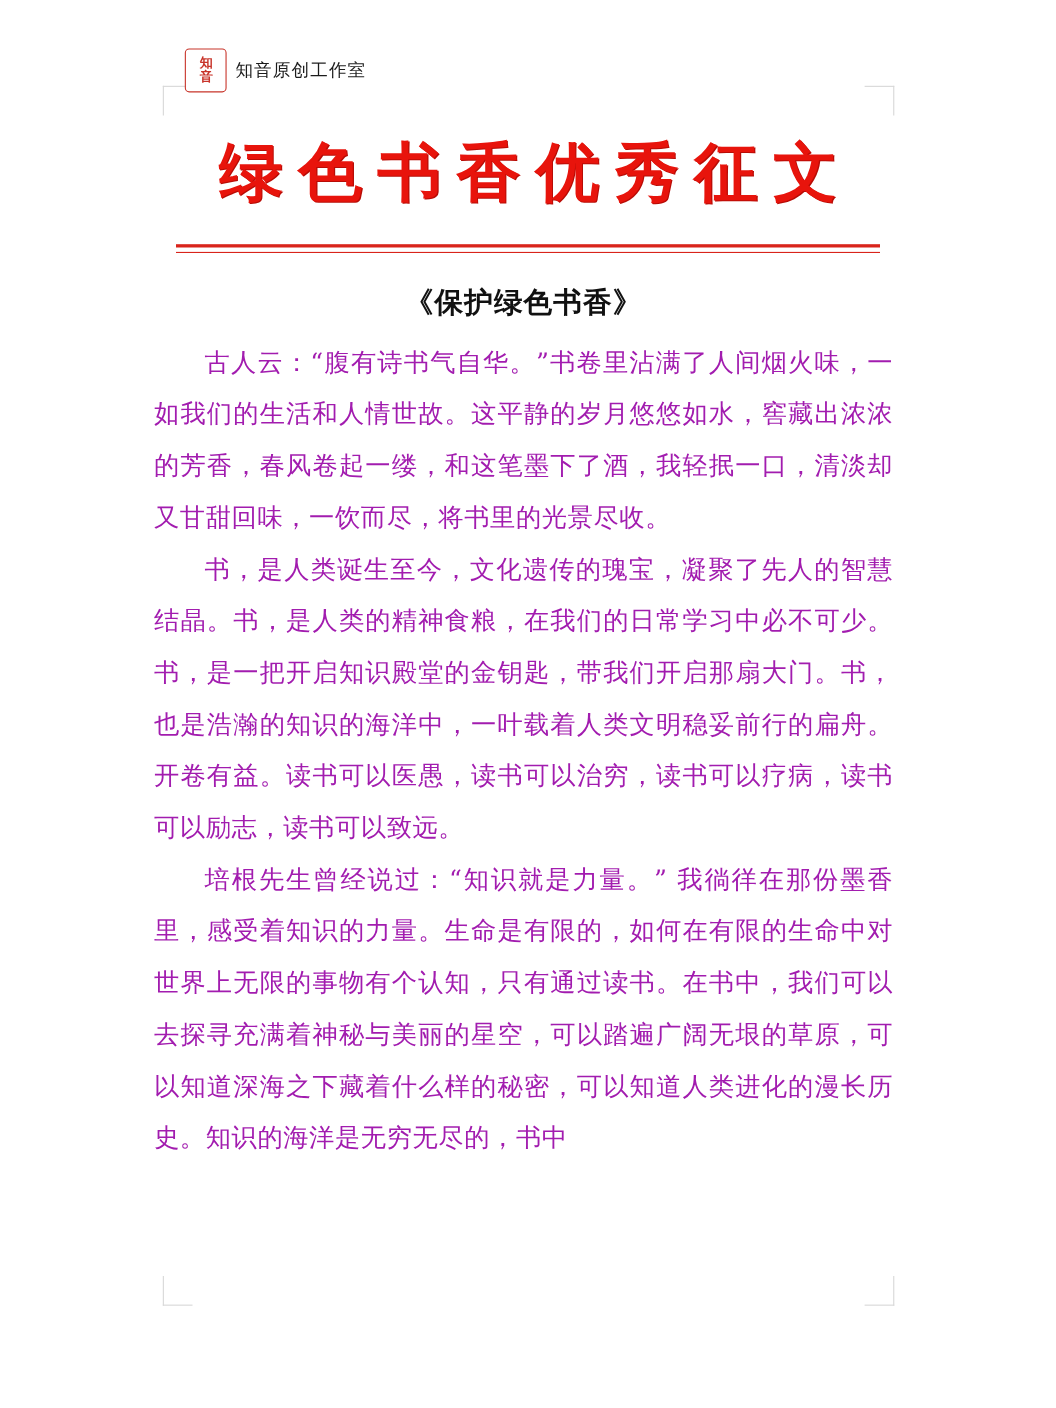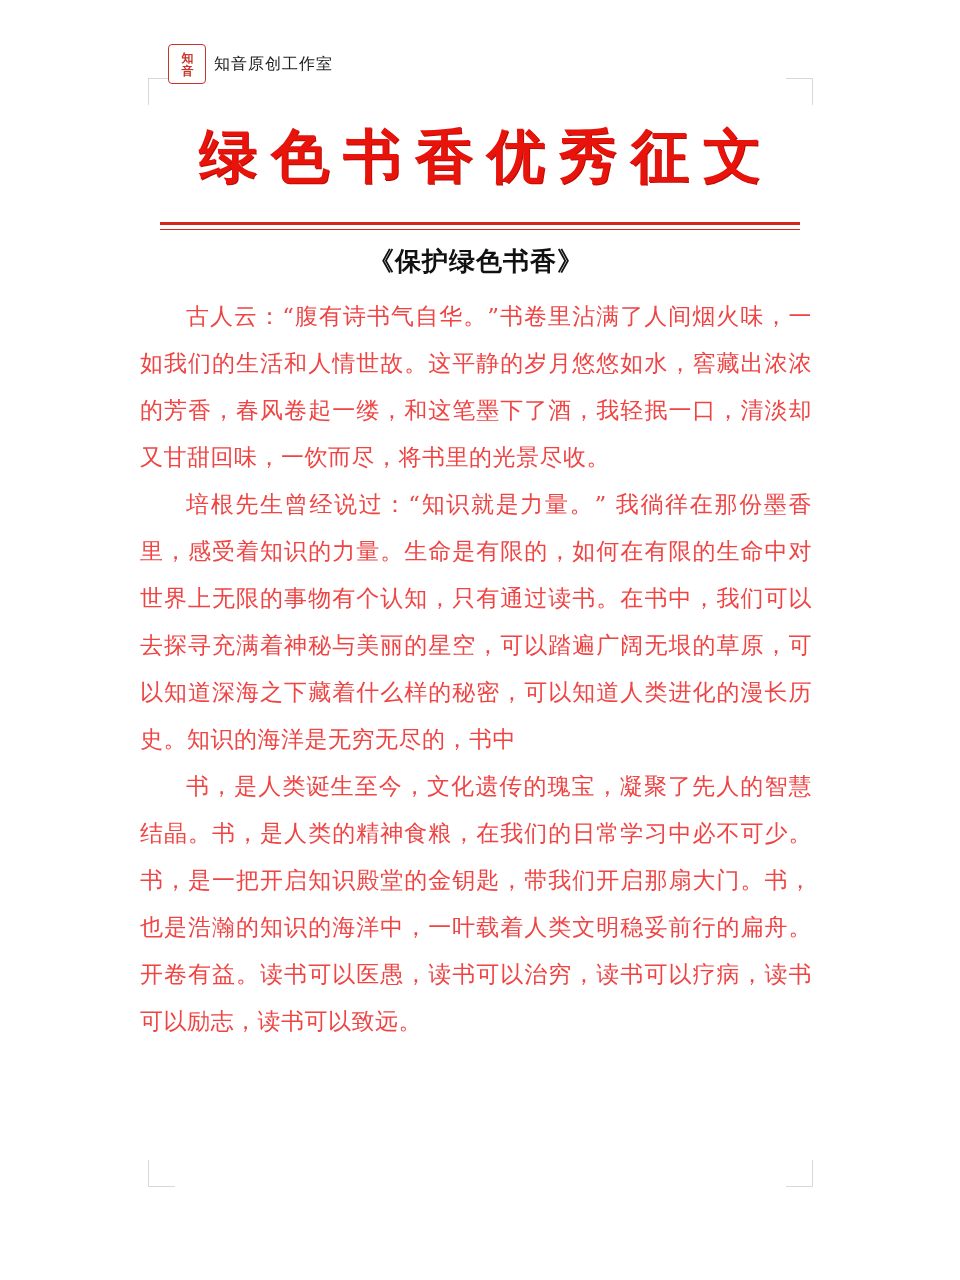--- a/index.html
+++ b/index.html
@@ -104,36 +104,36 @@
     top: 229px;
     width: 640px;
     height: 0;
     border-top: 1px solid #d9241b;
   }
 
   
   .article {
     position: absolute;
     left: 140px;
-    top: 244px;
+    top: 258px;
     width: 672px;
   }
   .article-title {
     text-align: center;
     font-size: 26px;
     font-weight: bold;
     color: #111111;
     margin: 0 0 14px 0;
     font-family: "DejaVu Serif", "Liberation Serif", serif;
     letter-spacing: 1px;
   }
   .para {
     font-size: 23px;
     line-height: 47px;
-    color: #ef4444;
+    color: #a21caf;
     margin: 0;
     text-align: justify;
     text-justify: inter-ideograph;
     font-family: "DejaVu Serif", "Liberation Serif", serif;
     letter-spacing: 0.5px;
   }
   .para.indent { text-indent: 2em; }
   .para + .para { margin-top: 0; }
 </style>
 </head>
@@ -156,17 +156,17 @@
 
   <div class="banner">
     <div class="banner-title">绿色书香优秀征文</div>
   </div>
   <div class="banner-rule"></div>
   <div class="banner-rule-thin"></div>
 
   <div class="article">
     <h2 class="article-title">《保护绿色书香》</h2>
     <p class="para indent">古人云：“腹有诗书气自华。”书卷里沾满了人间烟火味，一如我们的生活和人情世故。这平静的岁月悠悠如水，窖藏出浓浓的芳香，春风卷起一缕，和这笔墨下了酒，我轻抿一口，清淡却又甘甜回味，一饮而尽，将书里的光景尽收。</p>
+    <p class="para indent">书，是人类诞生至今，文化遗传的瑰宝，凝聚了先人的智慧结晶。书，是人类的精神食粮，在我们的日常学习中必不可少。书，是一把开启知识殿堂的金钥匙，带我们开启那扇大门。书，也是浩瀚的知识的海洋中，一叶载着人类文明稳妥前行的扁舟。开卷有益。读书可以医愚，读书可以治穷，读书可以疗病，读书可以励志，读书可以致远。</p>
     <p class="para indent">培根先生曾经说过：“知识就是力量。” 我徜徉在那份墨香里，感受着知识的力量。生命是有限的，如何在有限的生命中对世界上无限的事物有个认知，只有通过读书。在书中，我们可以去探寻充满着神秘与美丽的星空，可以踏遍广阔无垠的草原，可以知道深海之下藏着什么样的秘密，可以知道人类进化的漫长历史。知识的海洋是无穷无尽的，书中</p>
-    <p class="para indent">书，是人类诞生至今，文化遗传的瑰宝，凝聚了先人的智慧结晶。书，是人类的精神食粮，在我们的日常学习中必不可少。书，是一把开启知识殿堂的金钥匙，带我们开启那扇大门。书，也是浩瀚的知识的海洋中，一叶载着人类文明稳妥前行的扁舟。开卷有益。读书可以医愚，读书可以治穷，读书可以疗病，读书可以励志，读书可以致远。</p>
   </div>
 
 </div>
 
 </body></html>

